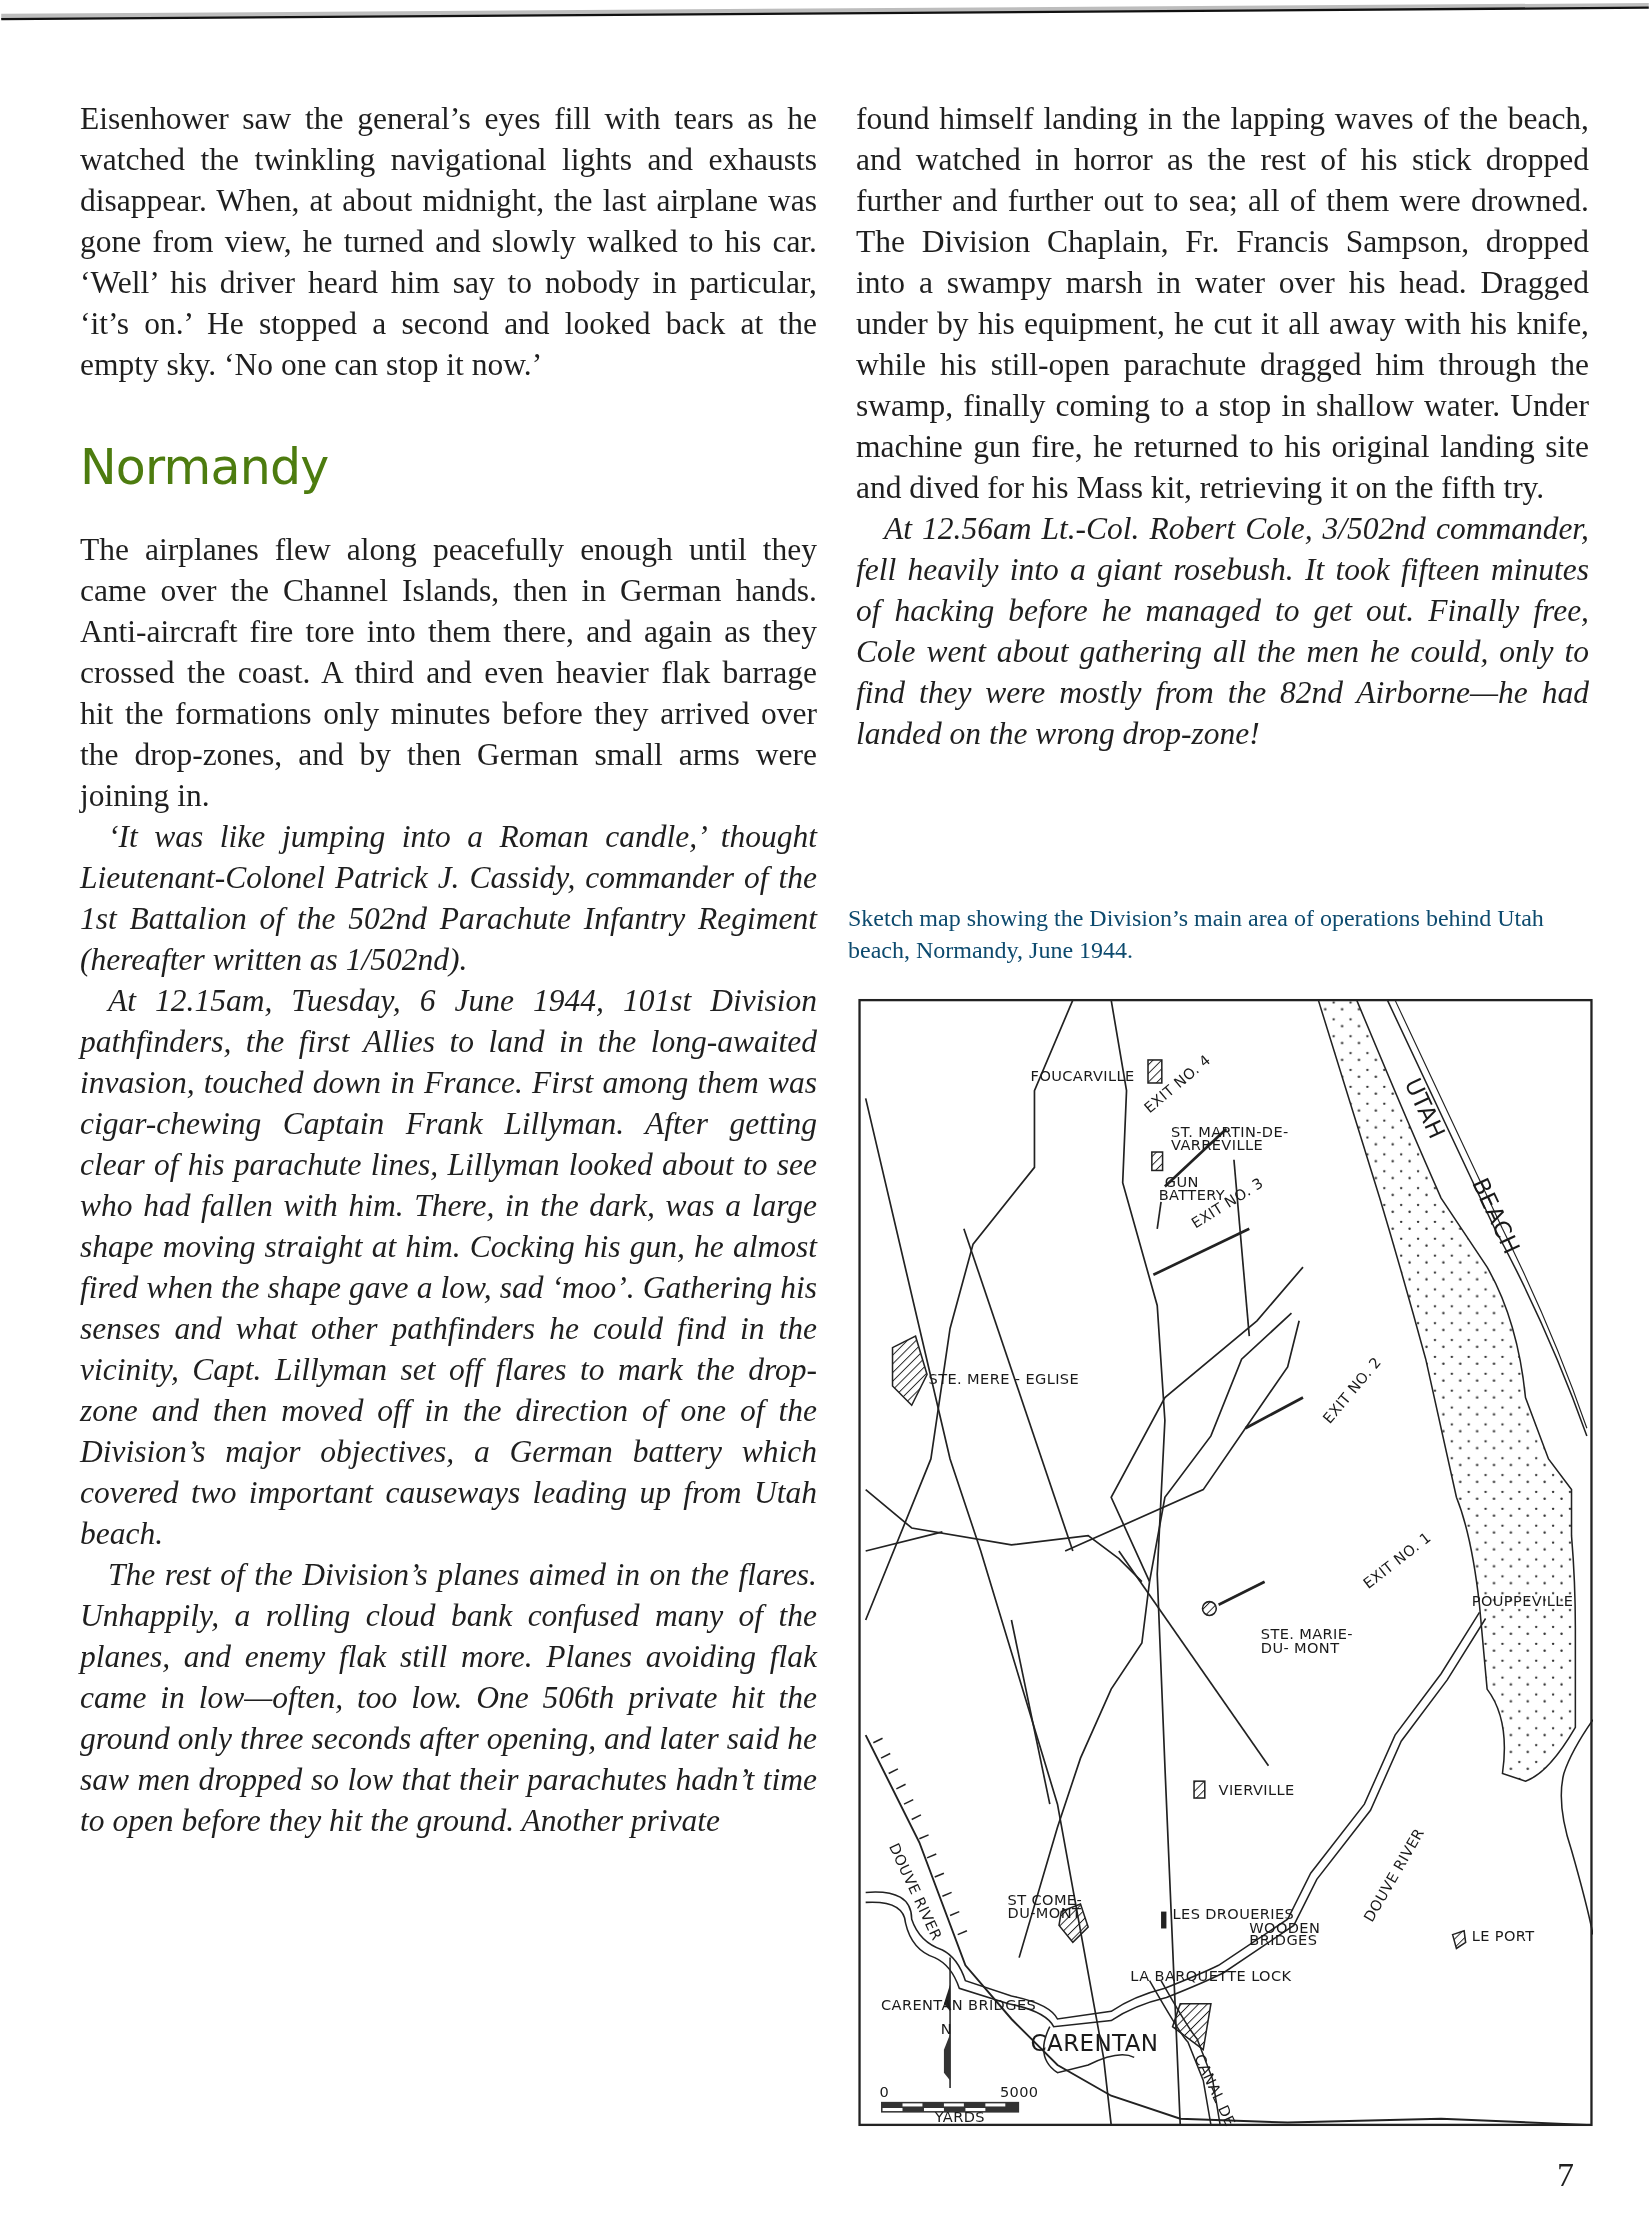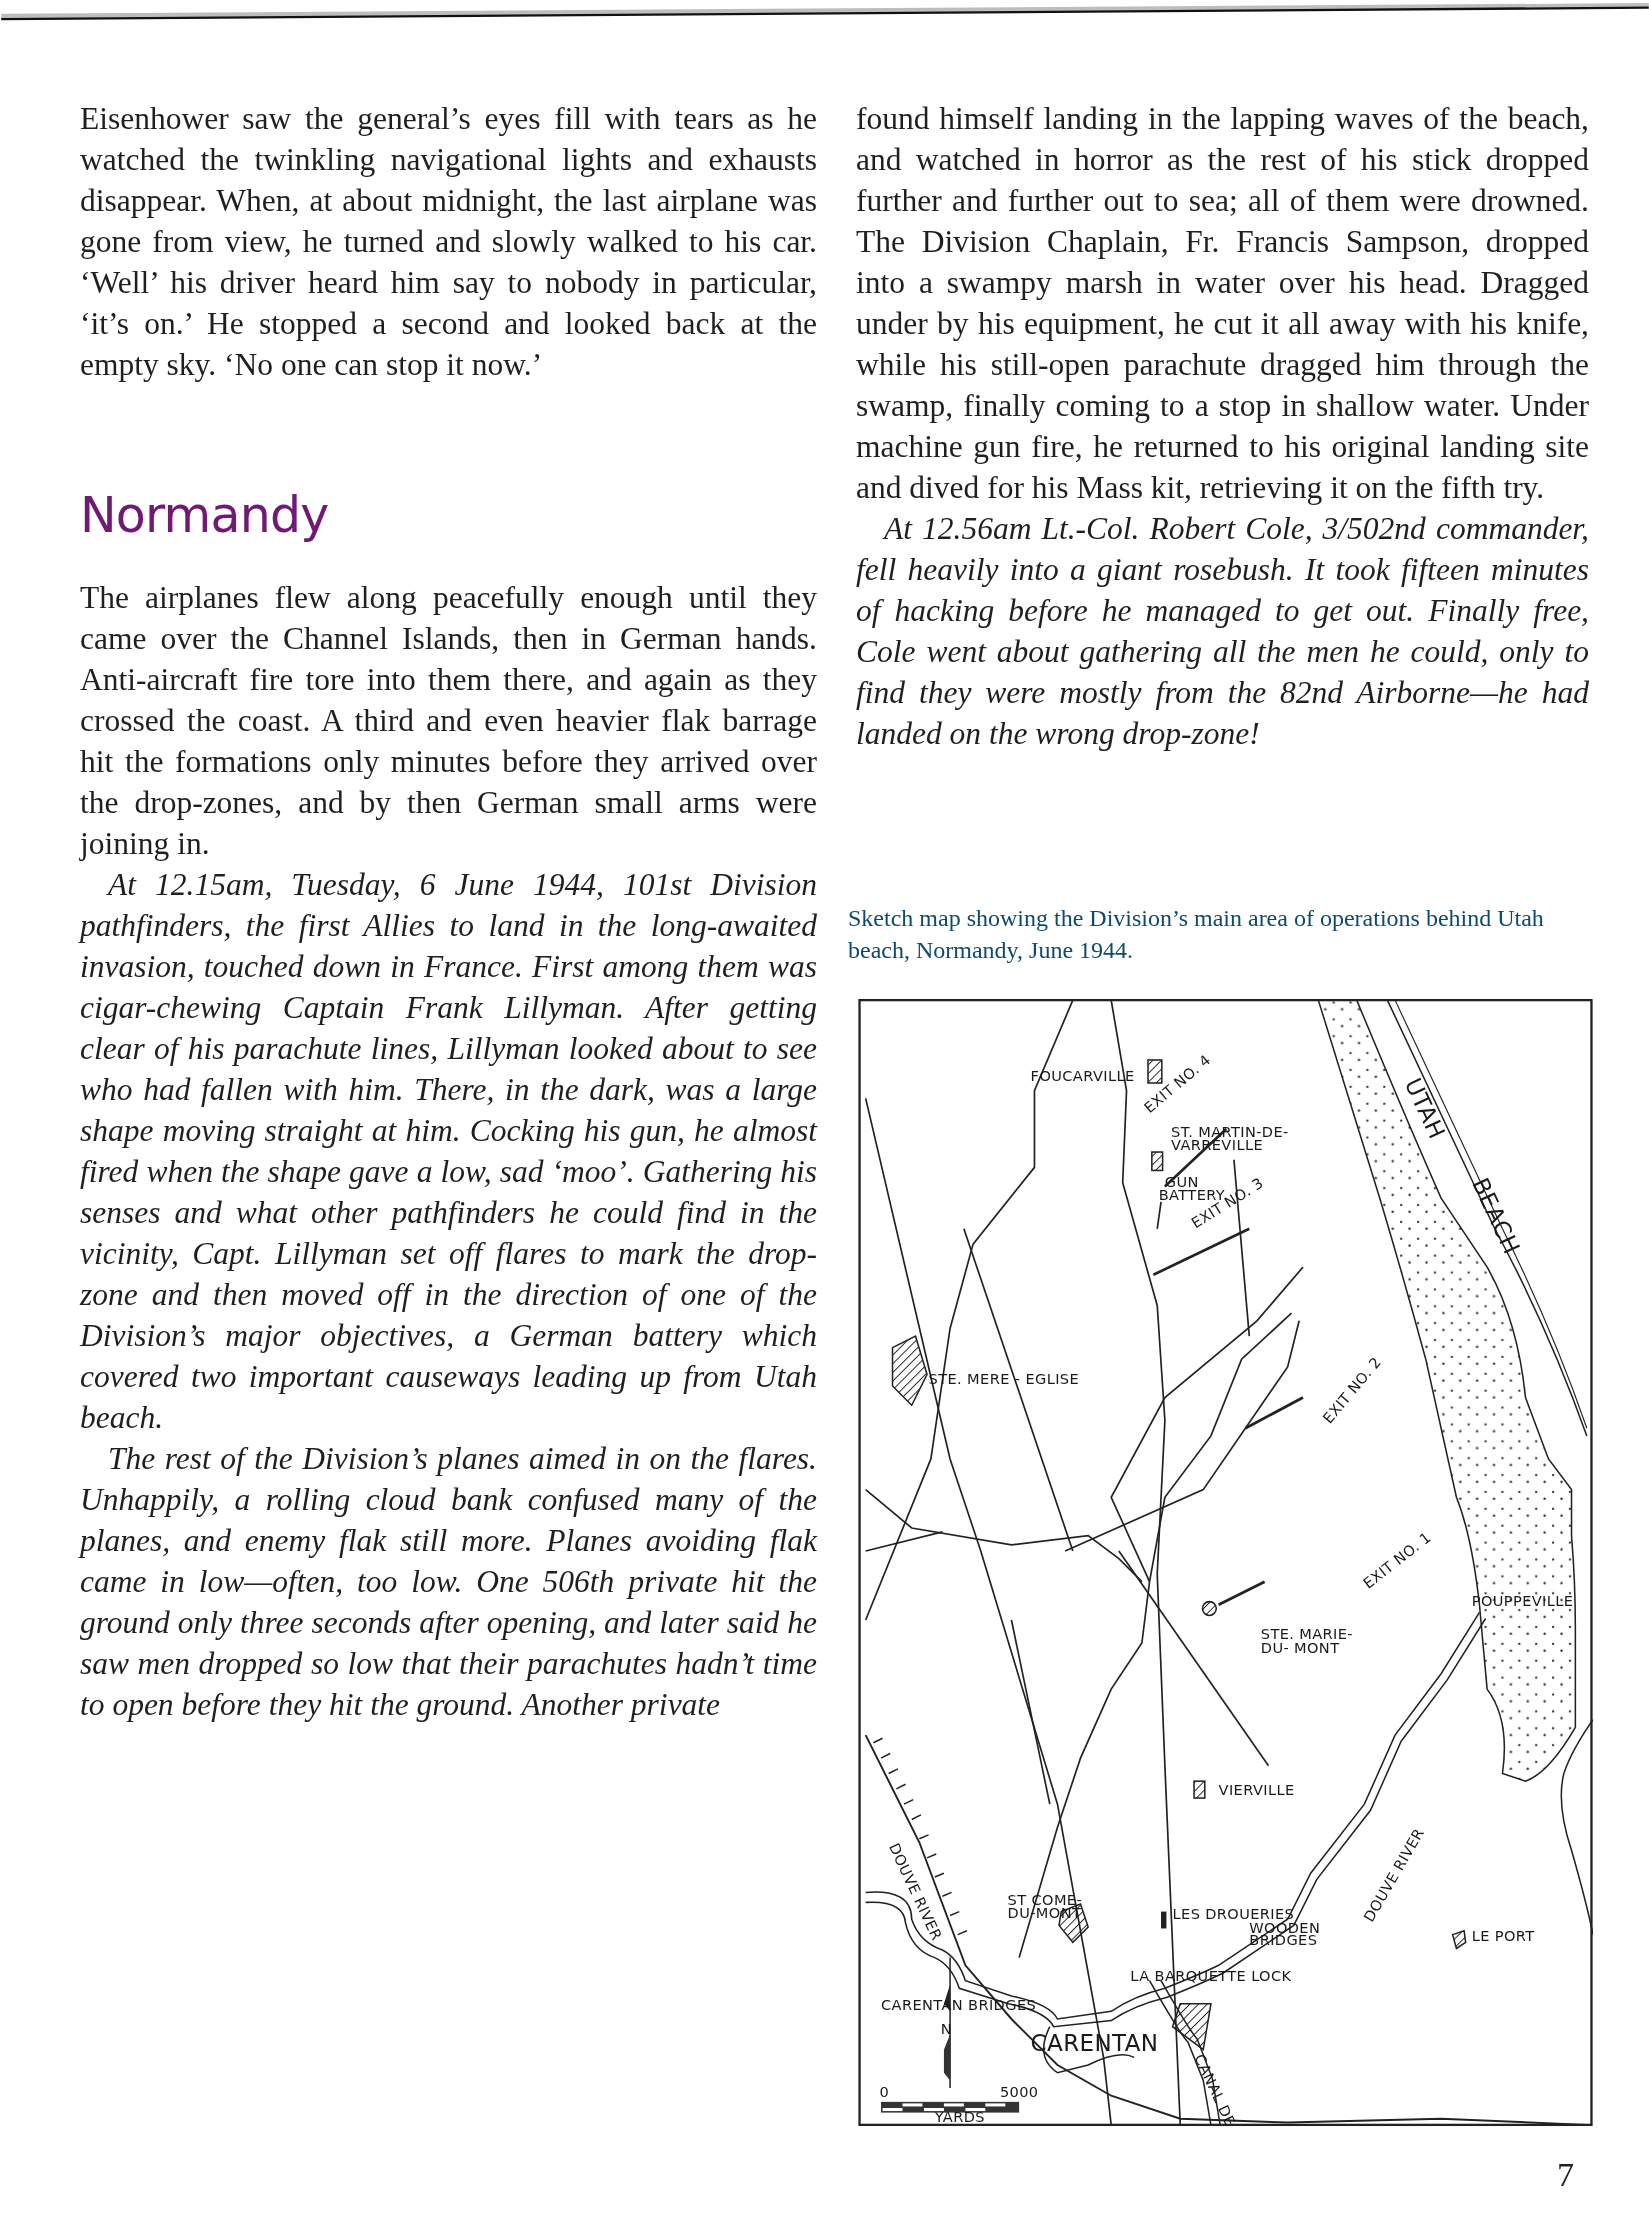--- a/index.html
+++ b/index.html
@@ -15,21 +15,21 @@
     font-size: 31.5px; line-height: 41px; text-align: justify;
     hyphens: none;
   }
   .col-left { left: 80px; }
   .col-right { left: 848px; width: 733px; margin-left: 8px; }
   .col p { margin: 0; }
   .col p.indent { text-indent: 28px; font-style: italic; }
   .heading {
     font-family: "DejaVu Sans", "Liberation Sans", sans-serif;
     font-weight: normal; font-size: 49px; line-height: 61px;
-    margin: 100px 0 31px 0; color: #701a75; letter-spacing: -0.8px;
+    margin: 52px 0 31px 0; color: #4d7c0f; letter-spacing: -0.8px;
   }
   .caption {
     position: absolute; left: 848px; top: 902px; width: 737px;
     font-size: 24px; line-height: 32px; color: #0c4a6e;
   }
   .map {
     position: absolute; left: 858px; top: 998px; width: 735px; height: 1129px;
   }
   .map svg { width: 100%; height: 100%; display: block; }
   .maplabel {
@@ -47,20 +47,21 @@
 
 <svg class="topline" viewBox="0 0 2149 30">
   <polygon points="0,18 2149,4 2149,10 0,25" fill="#bdbdbd"></polygon>
   <line x1="0" y1="25" x2="2149" y2="10" stroke="#111" stroke-width="3"></line>
 </svg>
 
 <div class="col col-left">
   <p>Eisenhower saw the general’s eyes fill with tears as he watched the twinkling navigational lights and exhausts disappear. When, at about midnight, the last airplane was gone from view, he turned and slowly walked to his car. ‘Well’ his driver heard him say to nobody in particular, ‘it’s on.’ He stopped a second and looked back at the empty sky. ‘No one can stop it now.’</p>
   <h2 class="heading">Normandy</h2>
   <p>The airplanes flew along peacefully enough until they came over the Channel Islands, then in German hands. Anti-aircraft fire tore into them there, and again as they crossed the coast. A third and even heavier flak barrage hit the formations only minutes before they arrived over the drop-zones, and by then German small arms were joining in.</p>
+  <p class="indent">‘It was like jumping into a Roman candle,’ thought Lieutenant-Colonel Patrick J. Cassidy, commander of the 1st Battalion of the 502nd Parachute Infantry Regiment (hereafter written as 1/502nd).</p>
   <p class="indent">At 12.15am, Tuesday, 6 June 1944, 101st Division pathfinders, the first Allies to land in the long-awaited invasion, touched down in France. First among them was cigar-chewing Captain Frank Lillyman. After getting clear of his parachute lines, Lillyman looked about to see who had fallen with him. There, in the dark, was a large shape moving straight at him. Cocking his gun, he almost fired when the shape gave a low, sad ‘moo’. Gathering his senses and what other pathfinders he could find in the vicinity, Capt. Lillyman set off flares to mark the drop-zone and then moved off in the direction of one of the Division’s major objectives, a German battery which covered two important causeways leading up from Utah beach.</p>
   <p class="indent">The rest of the Division’s planes aimed in on the flares. Unhappily, a rolling cloud bank confused many of the planes, and enemy flak still more. Planes avoiding flak came in low—often, too low. One 506th private hit the ground only three seconds after opening, and later said he saw men dropped so low that their parachutes hadn’t time to open before they hit the ground. Another private</p>
 </div>
 
 <div class="col col-right">
   <p>found himself landing in the lapping waves of the beach, and watched in horror as the rest of his stick dropped further and further out to sea; all of them were drowned. The Division Chaplain, Fr. Francis Sampson, dropped into a swampy marsh in water over his head. Dragged under by his equipment, he cut it all away with his knife, while his still-open parachute dragged him through the swamp, finally coming to a stop in shallow water. Under machine gun fire, he returned to his original landing site and dived for his Mass kit, retrieving it on the fifth try.</p>
   <p class="indent">At 12.56am Lt.-Col. Robert Cole, 3/502nd commander, fell heavily into a giant rosebush. It took fifteen minutes of hacking before he managed to get out. Finally free, Cole went about gathering all the men he could, only to find they were mostly from the 82nd Airborne—he had landed on the wrong drop-zone!</p>
 </div>
 
 <div class="caption">Sketch map showing the Division’s main area of operations behind Utah beach, Normandy, June 1944.</div>

